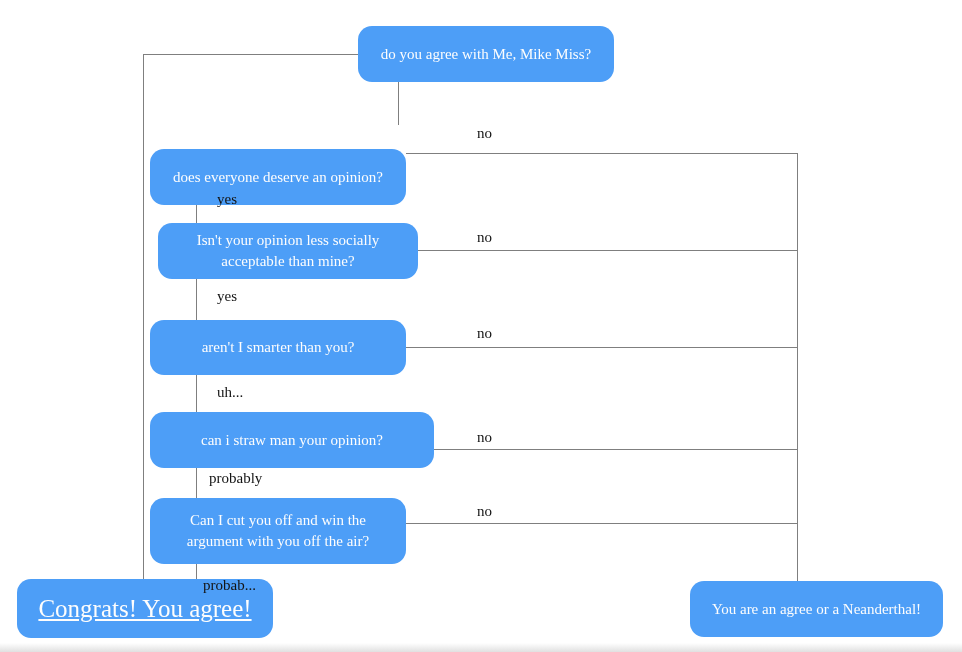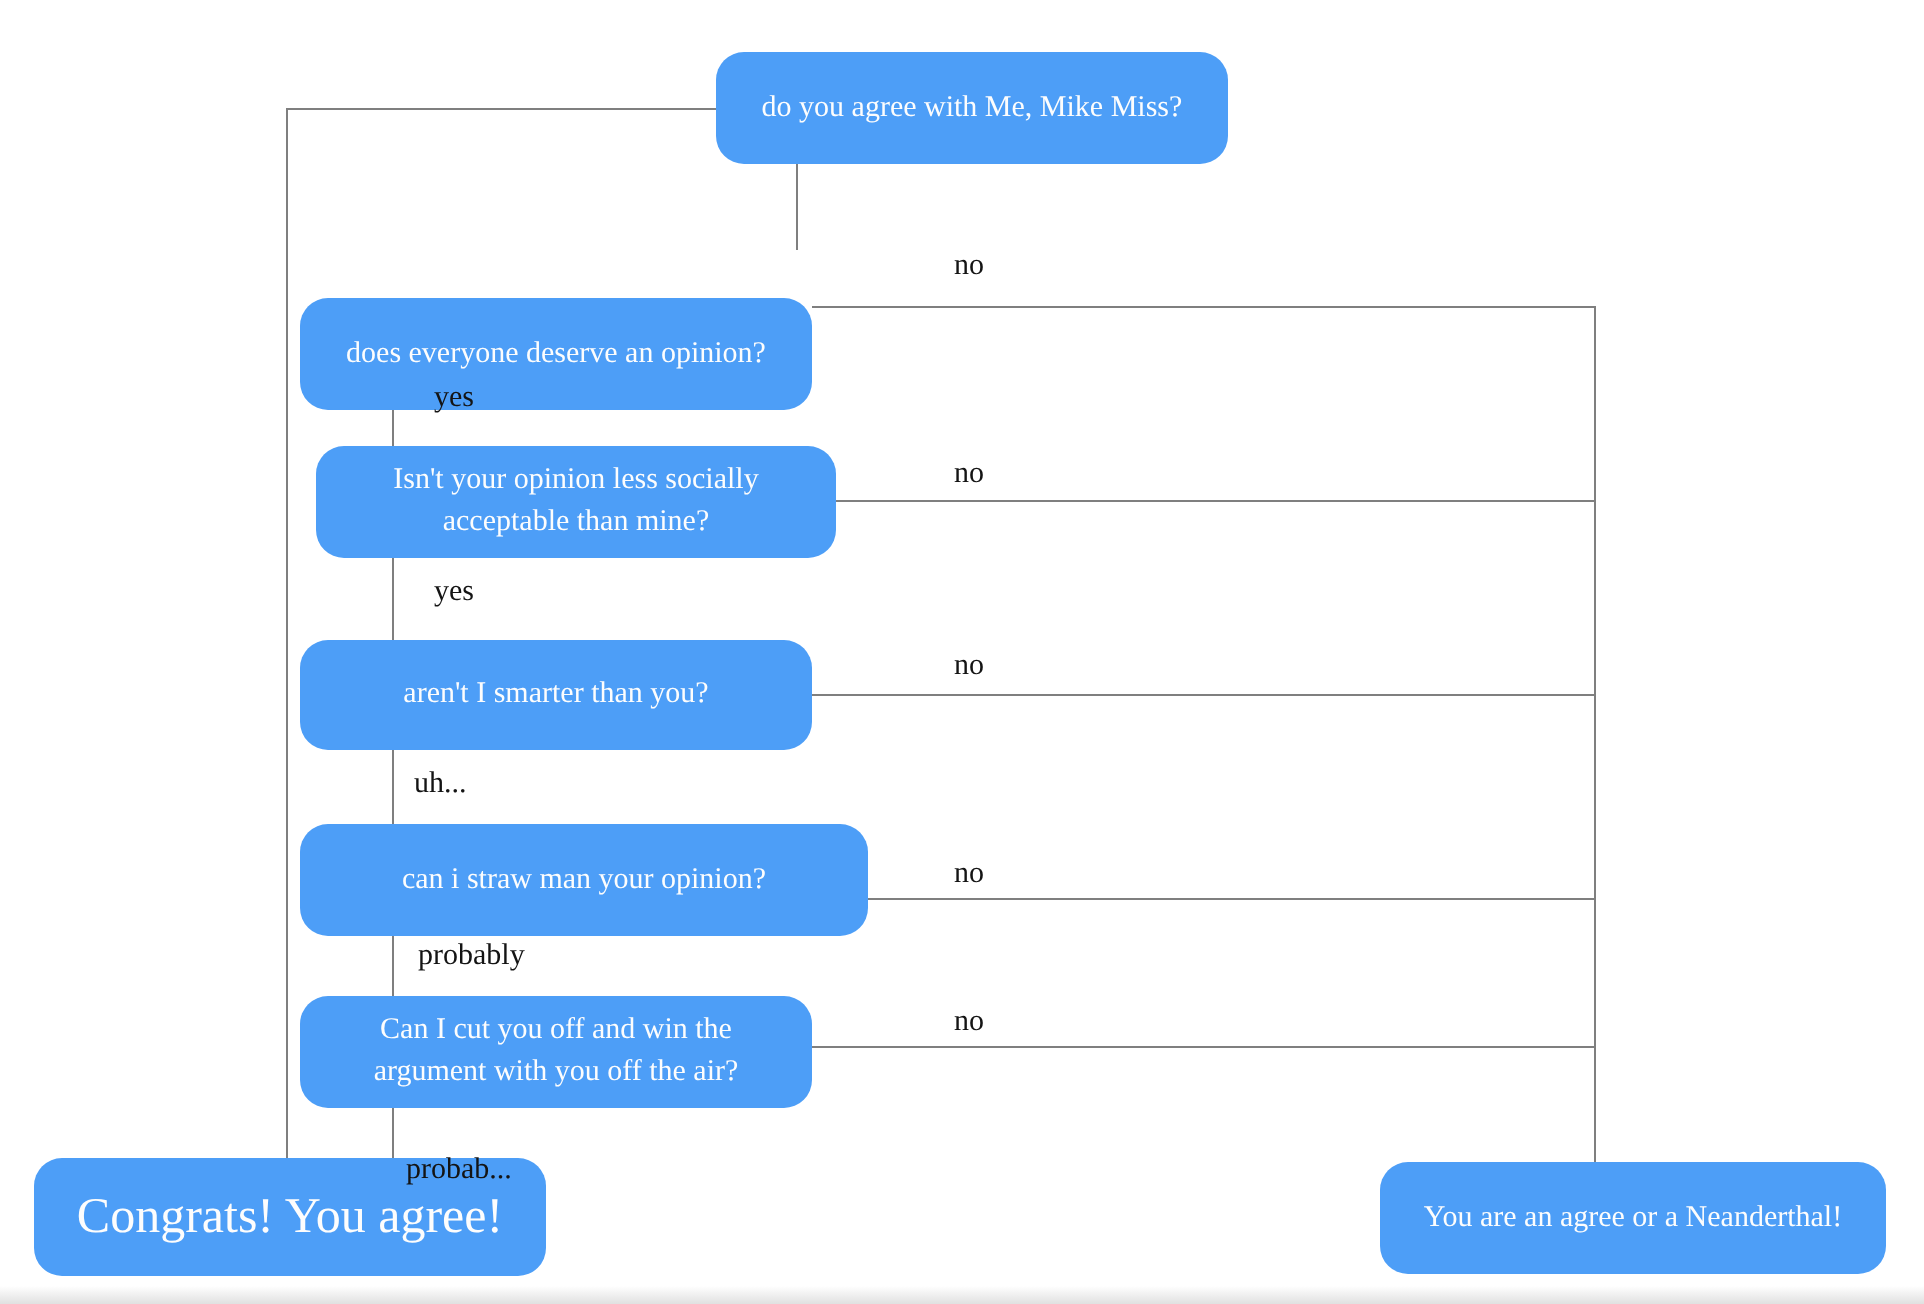--- a/index.html
+++ b/index.html
@@ -23,21 +23,21 @@
     display: flex;
     align-items: center;
     justify-content: center;
     text-align: center;
     font-size: 15px;
     line-height: 21px;
     padding: 4px 10px;
     z-index: 2;
     cursor: default;
   }
-  .node.big { font-size: 25px; line-height: 30px; }
+  .node.big { font-size: 25px; line-height: 30px; text-decoration: underline; }
   .edge-label {
     position: absolute;
     font-size: 15px;
     color: #141414;
     z-index: 3;
     white-space: nowrap;
   }
   .bottom-fade {
     position: absolute;
     left: 0; right: 0; bottom: 0;
@@ -64,29 +64,29 @@
   <div class="line v" style="left:196px; top:468px; height:30px;"></div>
   <div class="line h" style="left:406px; top:523px; width:391px;"></div>
   <div class="line v" style="left:196px; top:554px; height:25px;"></div>
   <div class="line v" style="left:797px; top:153px; height:428px;"></div>
 
   <span class="edge-label" style="left:477px; top:125px;">no</span>
   <span class="edge-label" style="left:217px; top:191px;">yes</span>
   <span class="edge-label" style="left:477px; top:229px;">no</span>
   <span class="edge-label" style="left:217px; top:288px;">yes</span>
   <span class="edge-label" style="left:477px; top:325px;">no</span>
-  <span class="edge-label" style="left:207px; top:384px;">uh...</span>
+  <span class="edge-label" style="left:217px; top:384px;">uh...</span>
   <span class="edge-label" style="left:477px; top:429px;">no</span>
   <span class="edge-label" style="left:209px; top:470px;">probably</span>
   <span class="edge-label" style="left:477px; top:503px;">no</span>
   <span class="edge-label" style="left:203px; top:557px;margin-top:20px;">probab...</span>
 
   <div class="node" style="left:358px; top:26px;  width:256px; height:56px;">do you agree with Me, Mike Miss?</div>
   <div class="node" style="left:150px; top:125px; width:256px; height:56px;margin-top:24px;">does everyone deserve an opinion?</div>
   <div class="node" style="left:158px; top:223px; width:260px; height:56px;">Isn't your opinion less socially acceptable than mine?</div>
   <div class="node" style="left:150px; top:320px; width:256px; height:55px;">aren't I smarter than you?</div>
   <div class="node" style="left:150px; top:412px; width:284px; height:56px;">can i straw man your opinion?</div>
-  <div class="node" style="left:150px; top:498px; width:256px; height:56px;">Can I cut you off and win the argument with you off the air?</div>
+  <div class="node" style="left:150px; top:498px; width:256px; height:66px;">Can I cut you off and win the argument with you off the air?</div>
   <div class="node big" style="left:17px; top:579px; width:256px; height:59px;">Congrats! You agree!</div>
   <div class="node" style="left:690px; top:581px; width:253px; height:56px;">You are an agree or a Neanderthal!</div>
 
   <div class="bottom-fade"></div>
 </div>
 
 </body></html>

